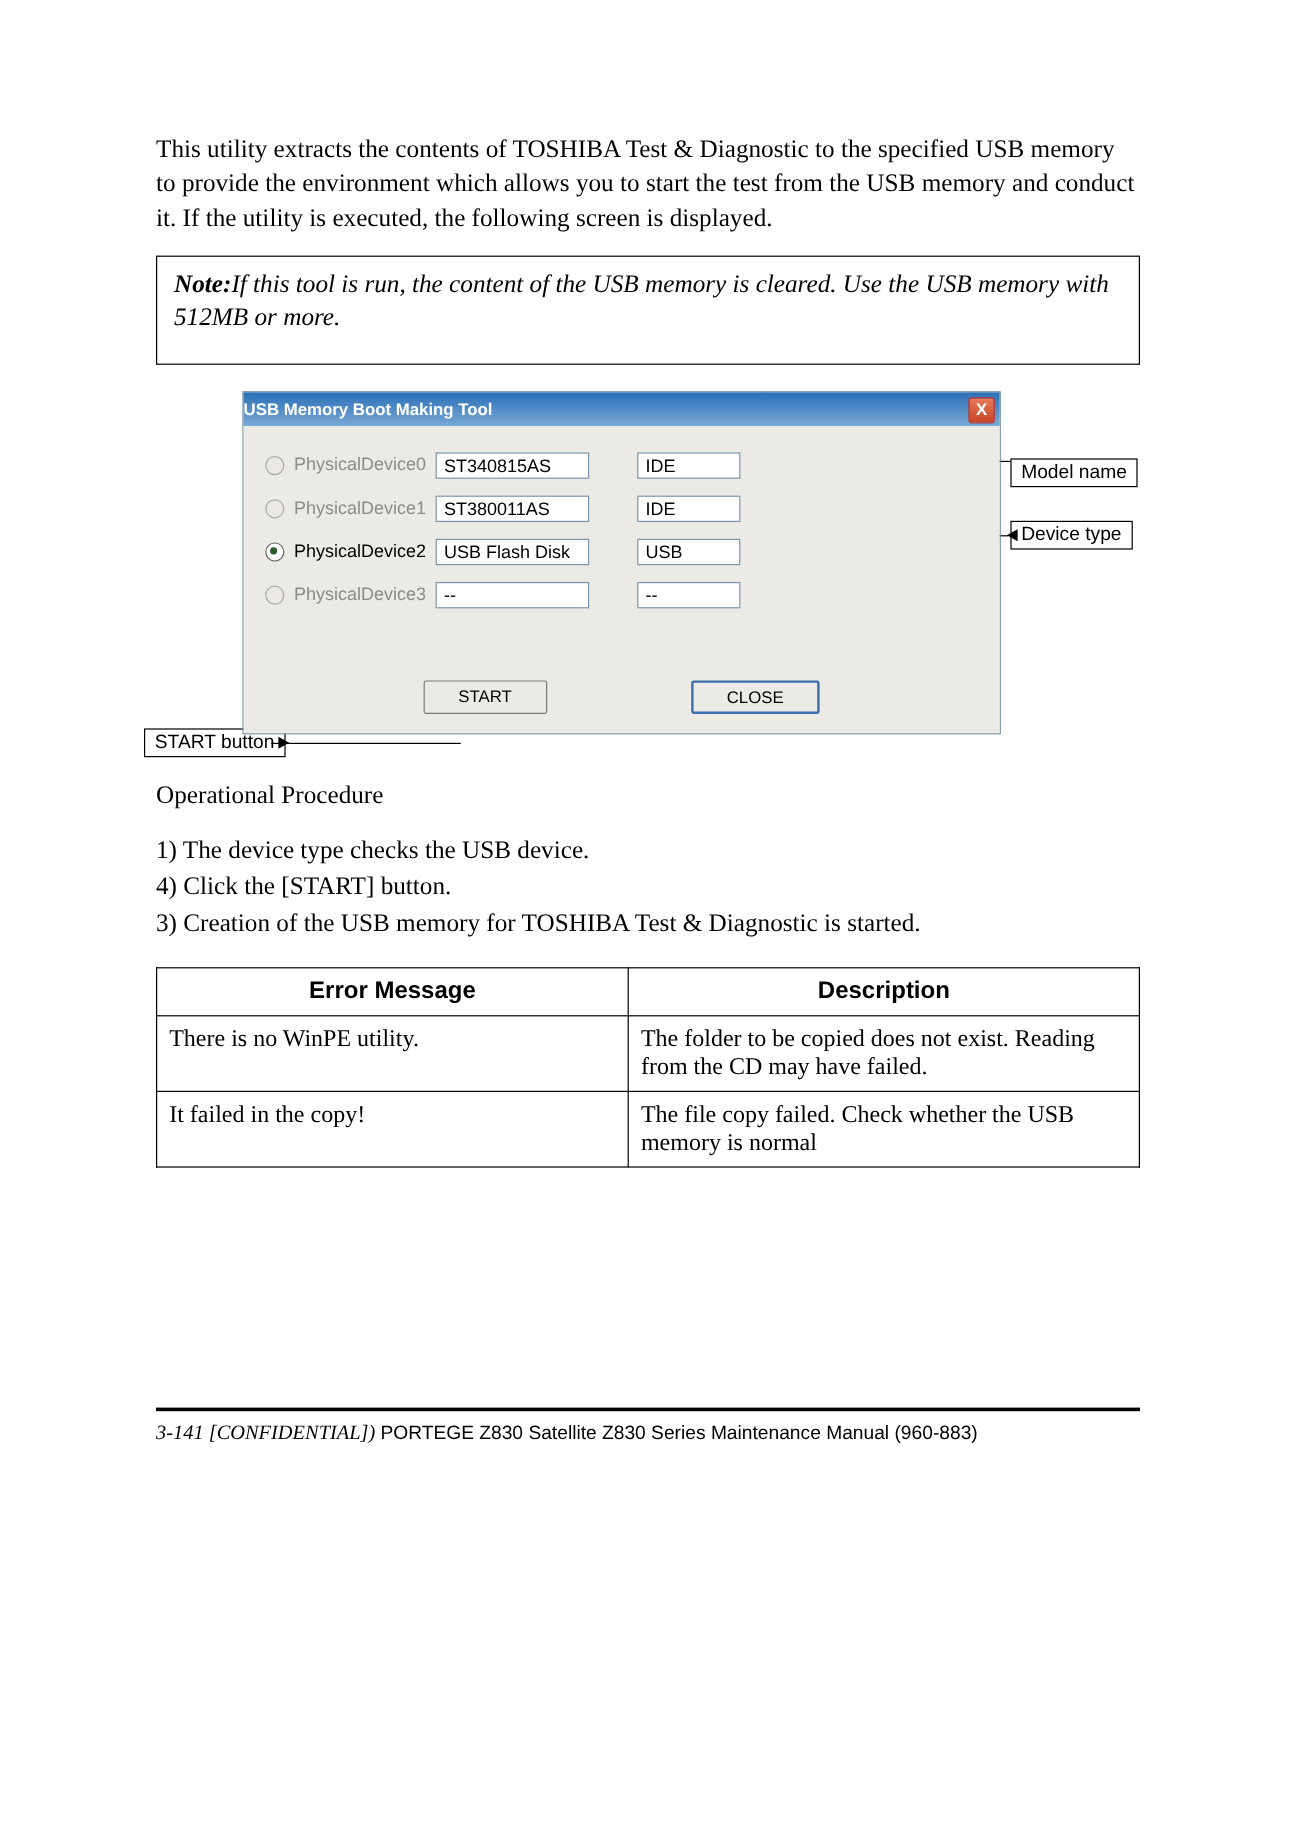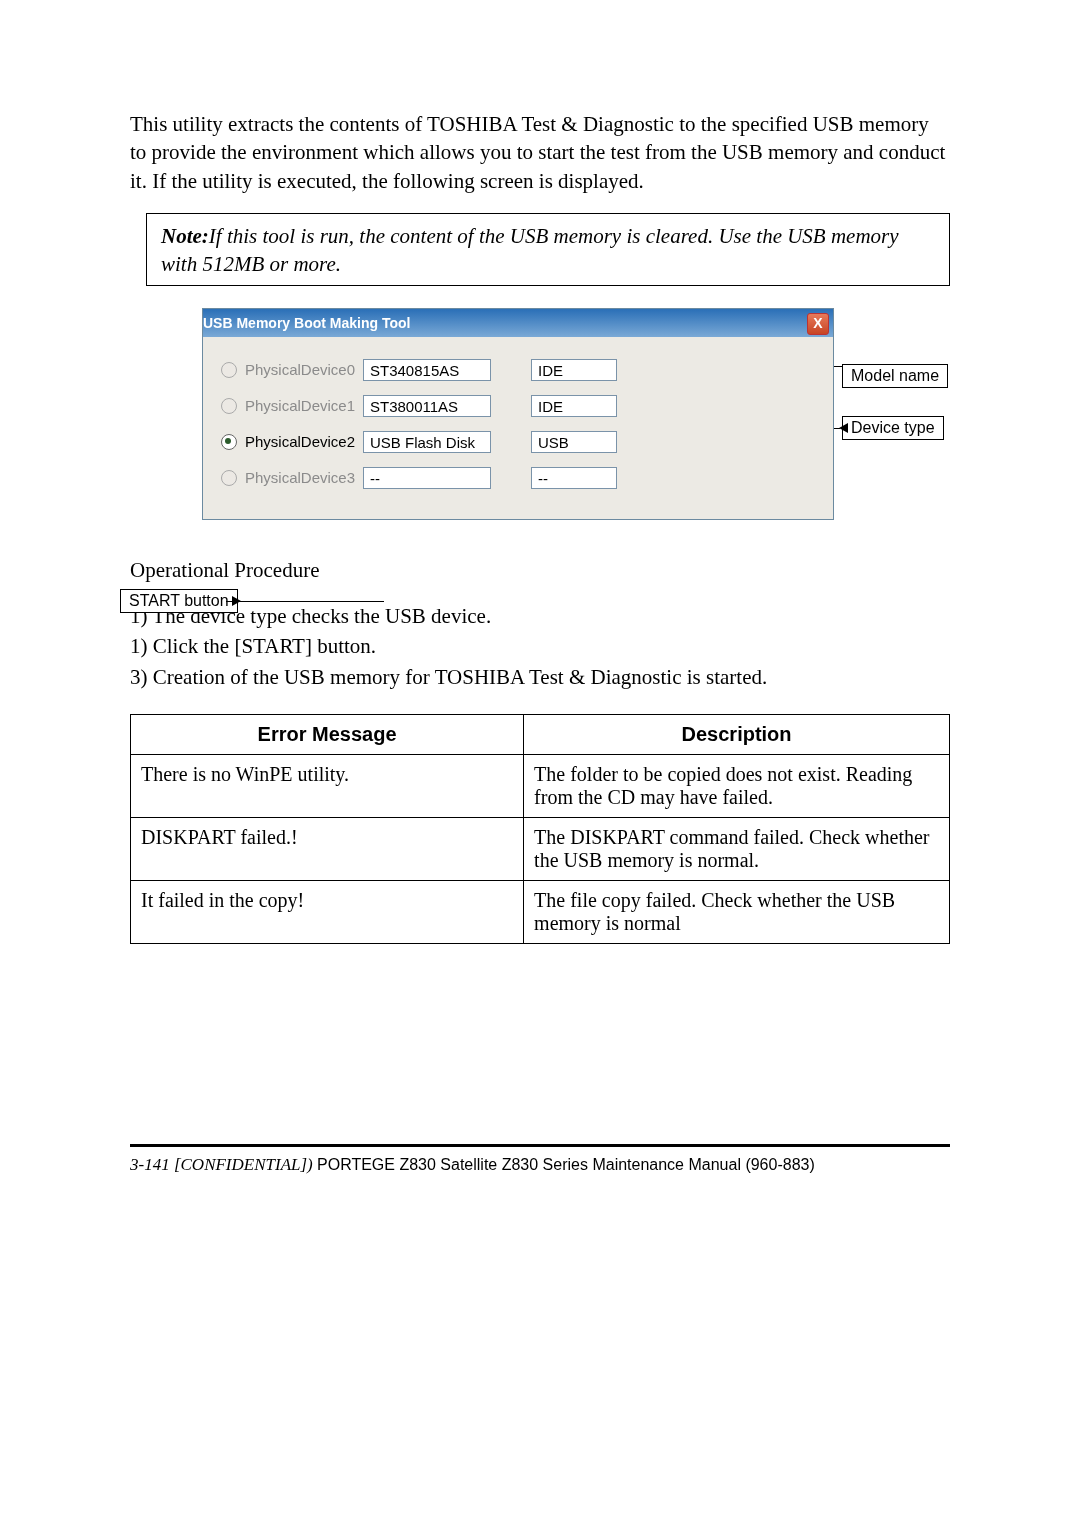--- a/index.html
+++ b/index.html
@@ -21,25 +21,24 @@
     border-bottom: 3px solid #000;
     margin-bottom: 42px;
   }
   .intro {
     font-size: 21px;
     line-height: 1.35;
     margin-bottom: 18px;
   }
   .note-box {
     border: 1px solid #000;
-    padding: 8px 14px 6px 14px;
+    padding: 8px 14px 24px 14px;
     margin-bottom: 22px;
     font-size: 21px;
     line-height: 1.35;
-    margin-left: 16px;
   }
   .note-box .note-label {
     font-weight: bold;
     font-style: italic;
   }
   .note-box .note-text {
     font-style: italic;
   }
   
   .tool-wrap {
@@ -254,47 +253,47 @@
           <span class="field type">USB</span>
         </div>
 
         <div class="dev-row">
           <span class="radio disabled"></span>
           <span class="dev-label">PhysicalDevice3</span>
           <span class="field model">--</span>
           <span class="field type">--</span>
         </div>
 
+        <div class="btn-row">
+          <div class="btn">START</div>
+          <div class="btn close-btn">CLOSE</div>
+        </div>
       </div>
     </div>
   </div>
 
   <div class="section-sub">Operational Procedure</div>
 
   <div class="steps">
     <div>1) The device type checks the USB device.</div>
-    <div>1) Click the [START] button.</div>
+    <div>4) Click the [START] button.</div>
     <div>3) Creation of the USB memory for TOSHIBA Test &amp; Diagnostic is started.</div>
   </div>
 
   <table class="err">
     <tbody>
         <tr>
       <th style="width:48%">Error Message</th>
       <th>Description</th>
     </tr>
     <tr>
       <td>There is no WinPE utility.</td>
       <td>The folder to be copied does not exist. Reading from the CD may have failed.</td>
     </tr>
     <tr>
-      <td>DISKPART failed.!</td>
-      <td>The DISKPART command failed. Check whether the USB memory is normal.</td>
-    </tr>
-    <tr>
       <td>It failed in the copy!</td>
       <td>The file copy failed. Check whether the USB memory is normal</td>
     </tr>
   </tbody>
     </table>
 
   <div class="footer-wrap">
     <span class="pg">3-141 [CONFIDENTIAL]) </span><span class="man">PORTEGE Z830 Satellite Z830 Series Maintenance Manual (960-883)</span>
   </div>
 

